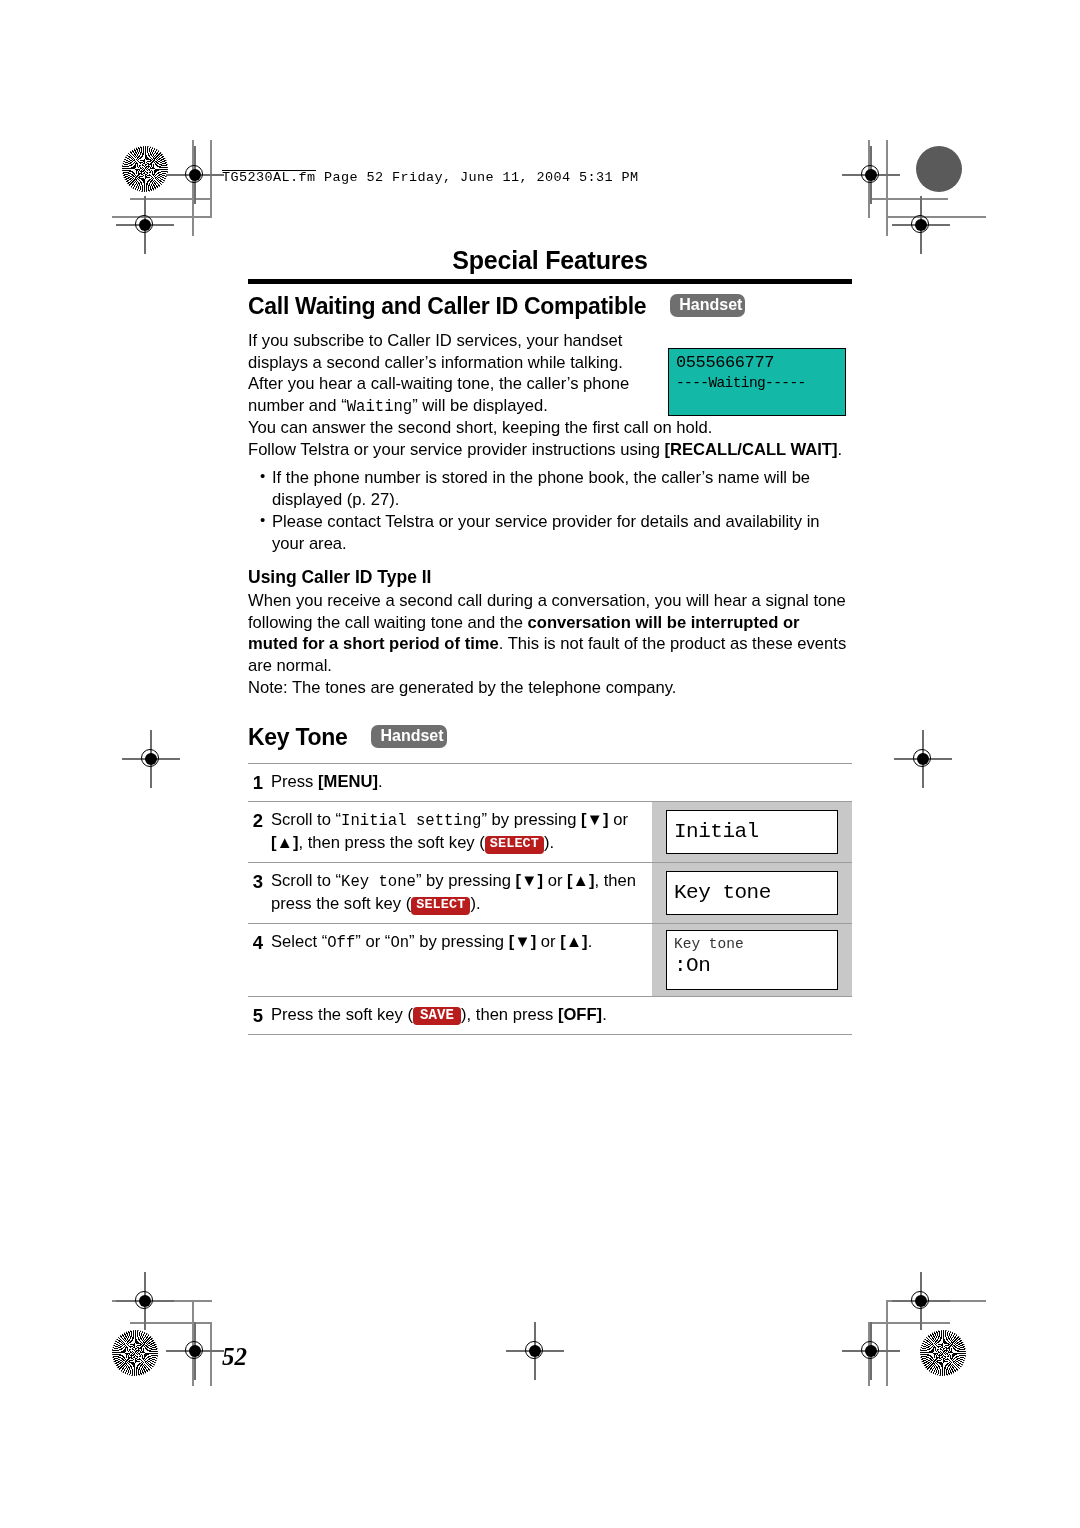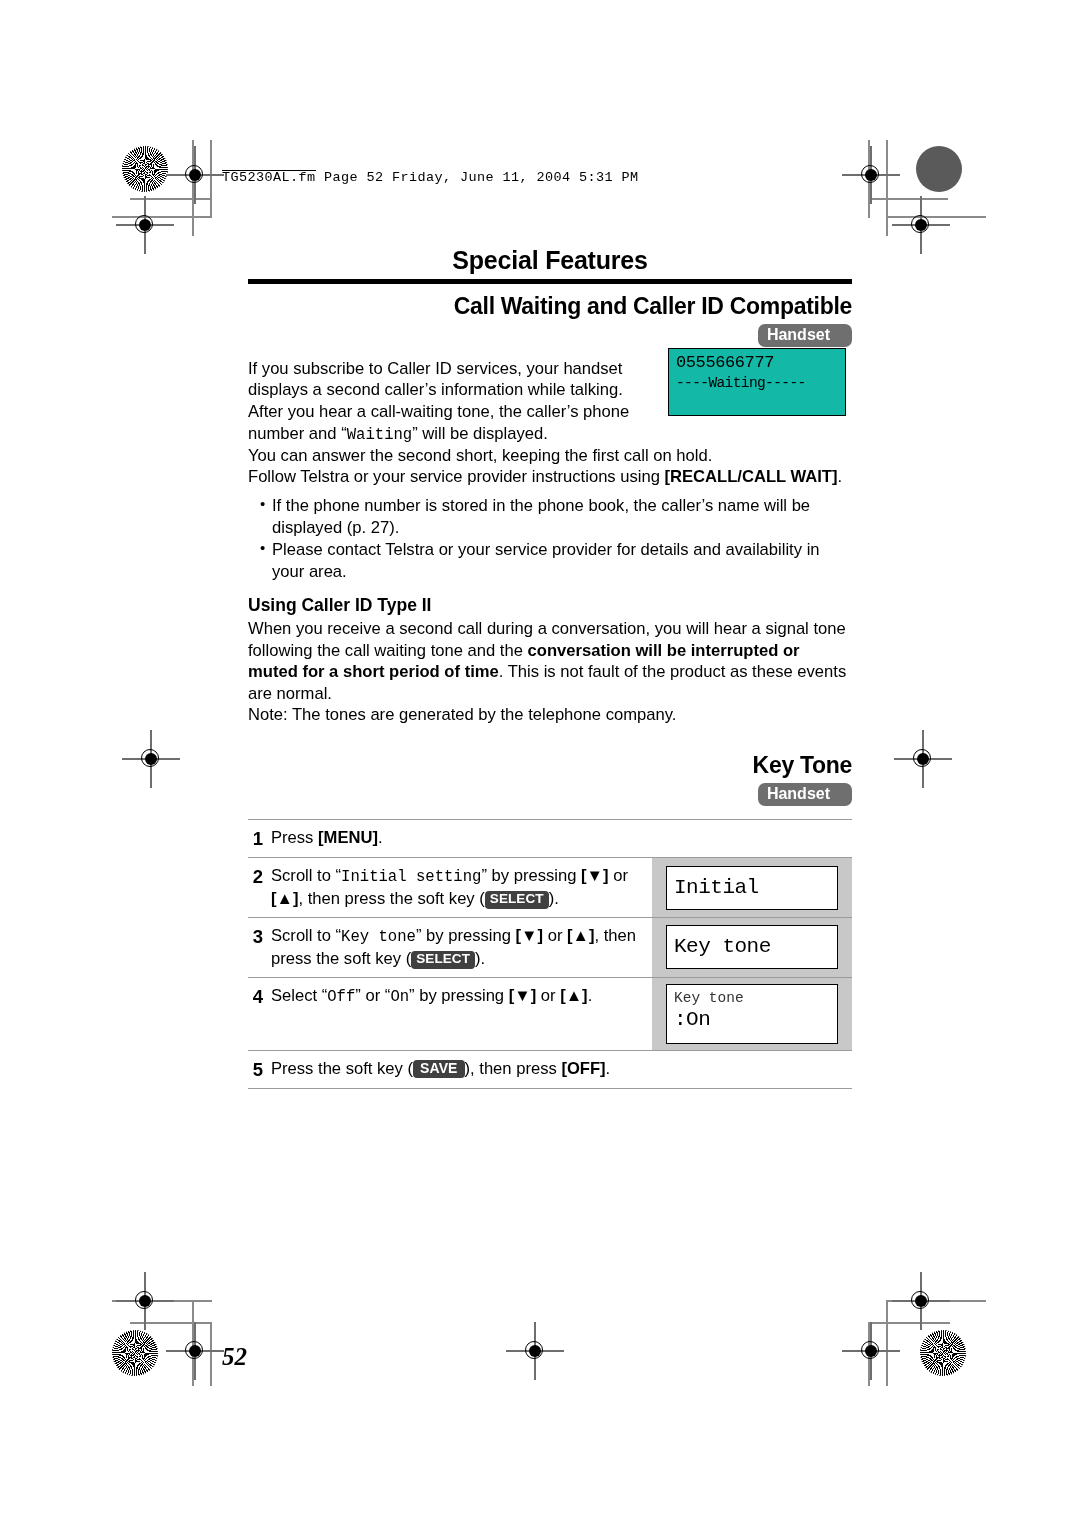--- a/index.html
+++ b/index.html
@@ -102,37 +102,36 @@
     height: 5px;
     background: #000;
     margin: 0 0 9px 0;
   }
   h2.section {
     font-size: 23px;
     font-weight: bold;
     margin: 0 0 10px 0;
     letter-spacing: -0.3px;
     display: flex;
-    align-items: flex-end;
-    gap: 5px;
+    align-items: center;
+    gap: 24px;
     white-space: nowrap;
-    flex-direction: column;
   }
   h2.section.keytone {
     margin-top: 26px;
     margin-bottom: 12px;
   }
   .badge-handset {
     display: inline-block;
     background: #6f6f6f;
     color: #ffffff;
     font-size: 16px;
     font-weight: bold;
     border-radius: 7px;
-    padding: 2px 22px 3px 9px;
+    padding: 2px 3px 3px 9px;
     letter-spacing: 0px;
     line-height: 1.12;
     position: relative;
     top: -1px;
   }
 
   p.body, li.body {
     font-size: 16.6px;
     line-height: 1.30;
     margin: 0;
@@ -251,30 +250,31 @@
   .lcd.two {
     height: 60px;
     padding: 5px 7px;
     line-height: 1.2;
   }
   .lcd.two .small { font-size: 14.5px; color:#333; }
   .lcd.two .big { font-size: 21px; letter-spacing:-0.5px; }
 
   .badge-key {
     display: inline-block;
-    background: #404040;
+    background: #b91c1c;
     color: #ffffff;
     font-size: 13.5px;
     font-weight: bold;
     border-radius: 4px;
     padding: 1px 5px 2px 5px;
     line-height: 1.1;
     position: relative;
     top: -1px;
     letter-spacing: 0.1px;
+    font-family: Liberation Mono, monospace;
   }
   .badge-key.wide { font-size: 14px; padding: 1px 7px 2px 7px; }
 
   
   .pagenum {
     position: absolute;
     left: 222px;
     top: 1343px;
     font-family: "Liberation Serif", serif;
     font-weight: bold;

